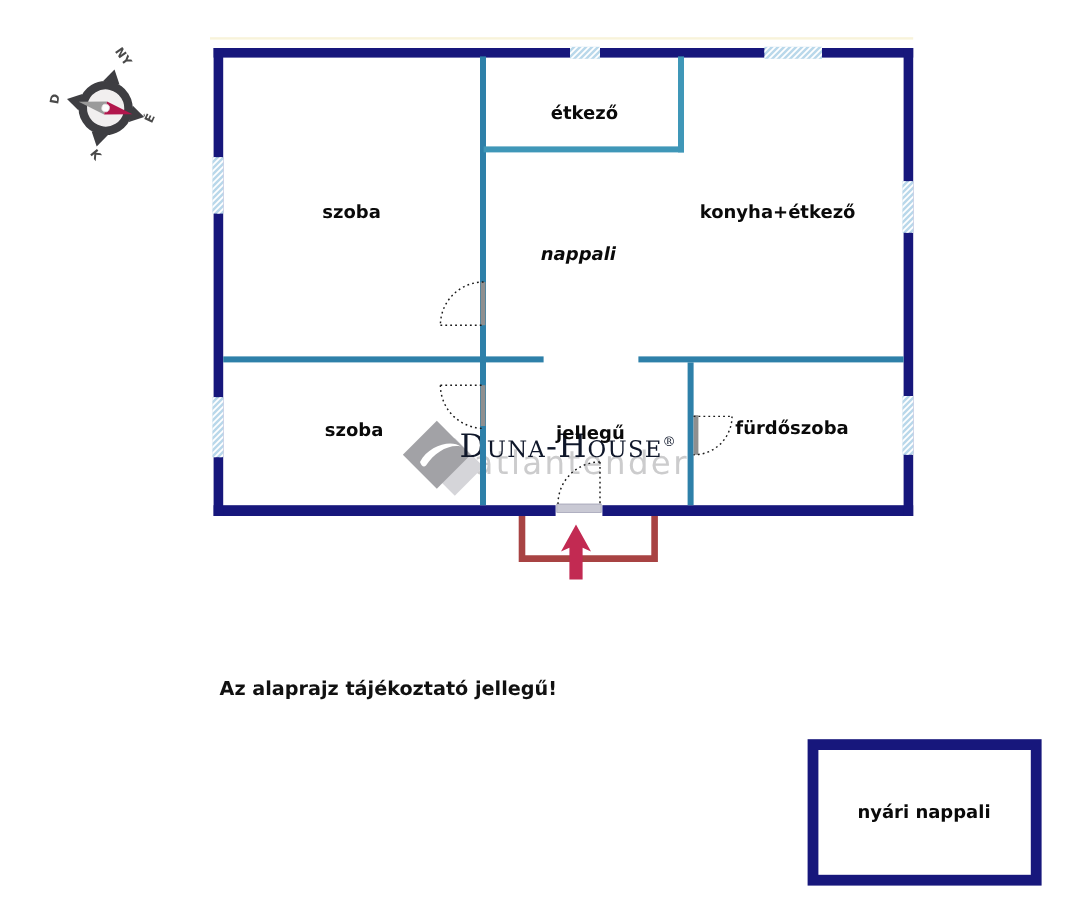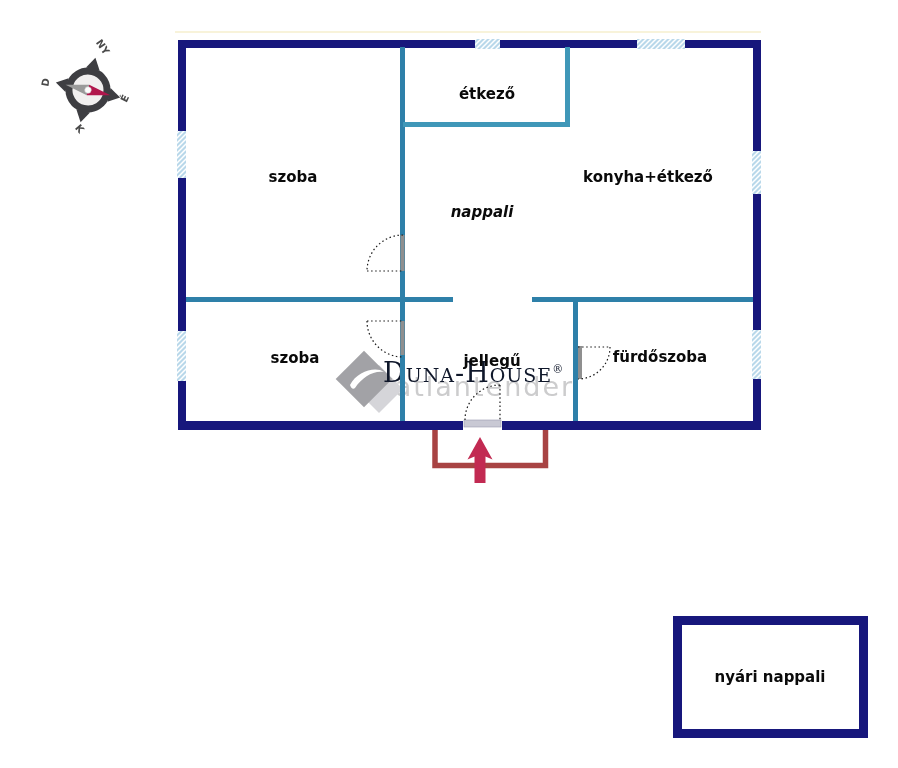--- a/index.html
+++ b/index.html
@@ -147,13 +147,14 @@
 
   <div class="room-label" style="left:293px;top:177px;">szoba</div>
   <div class="room-label" style="left:487px;top:94px;">étkező</div>
   <div class="room-label" style="left:648px;top:177px;">konyha+étkező</div>
   <div class="room-label" style="left:482px;top:212px;font-style:italic;">nappali</div>
   <div class="room-label" style="left:295px;top:358px;">szoba</div>
   <div class="room-label" style="left:492px;top:361px;">jellegű</div>
   <div class="room-label" style="left:660px;top:357px;">fürdőszoba</div>
   <div class="room-label" style="left:770px;top:677px;">nyári nappali</div>
 
+  <div class="disclaimer">Az alaprajz tájékoztató jellegű!</div>
 </div>
 
 </body></html>

